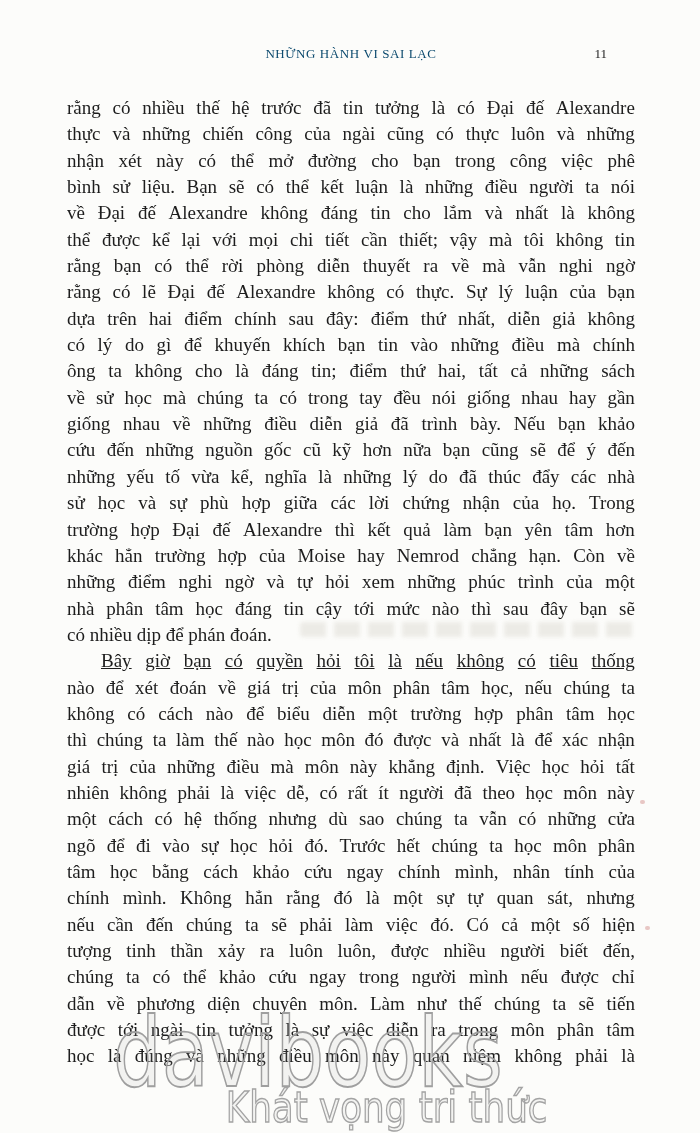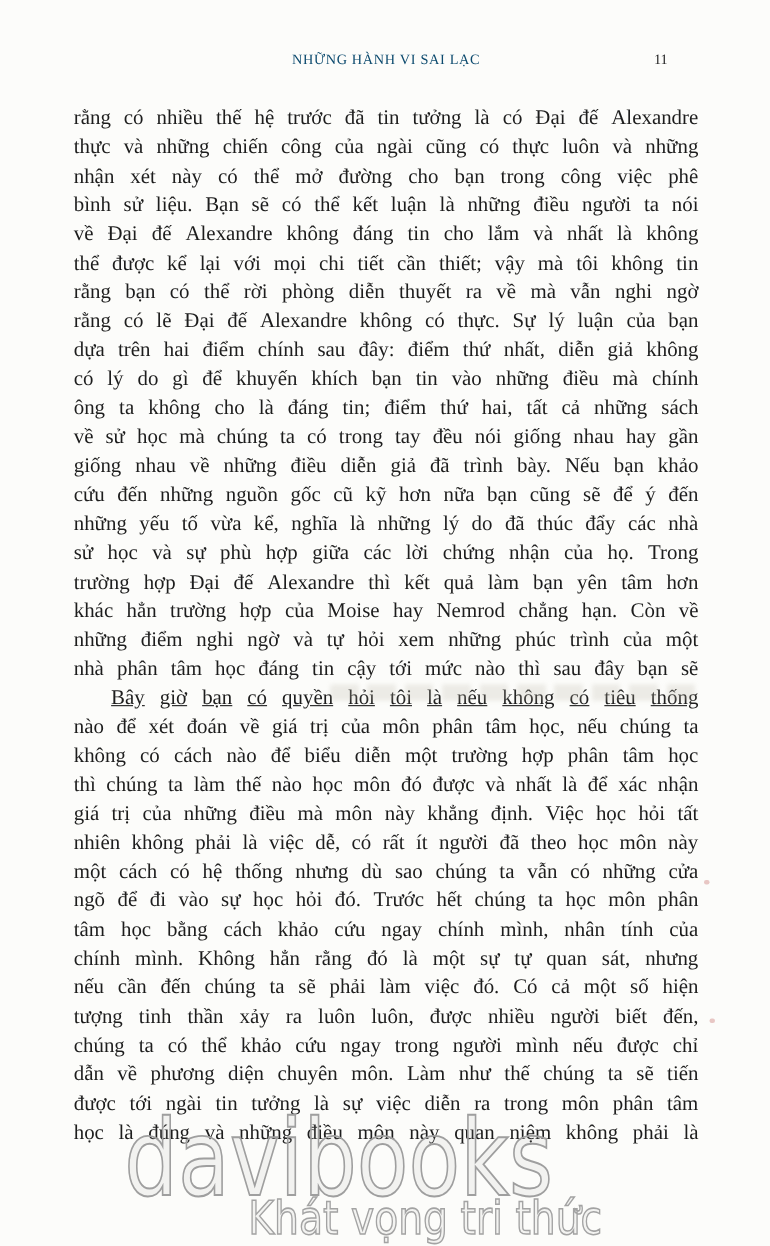--- a/index.html
+++ b/index.html
@@ -412,20 +412,21 @@
         <span>cậy</span>
         <span>tới</span>
         <span>mức</span>
         <span>nào</span>
         <span>thì</span>
         <span>sau</span>
         <span>đây</span>
         <span>bạn</span>
         <span>sẽ</span>
       </div>
+      <div class="line">có nhiều dịp để phán đoán.</div>
       <div class="line indent justify">
         <span>Bây</span>
         <span>giờ</span>
         <span>bạn</span>
         <span>có</span>
         <span>quyền</span>
         <span>hỏi</span>
         <span>tôi</span>
         <span>là</span>
         <span>nếu</span>

